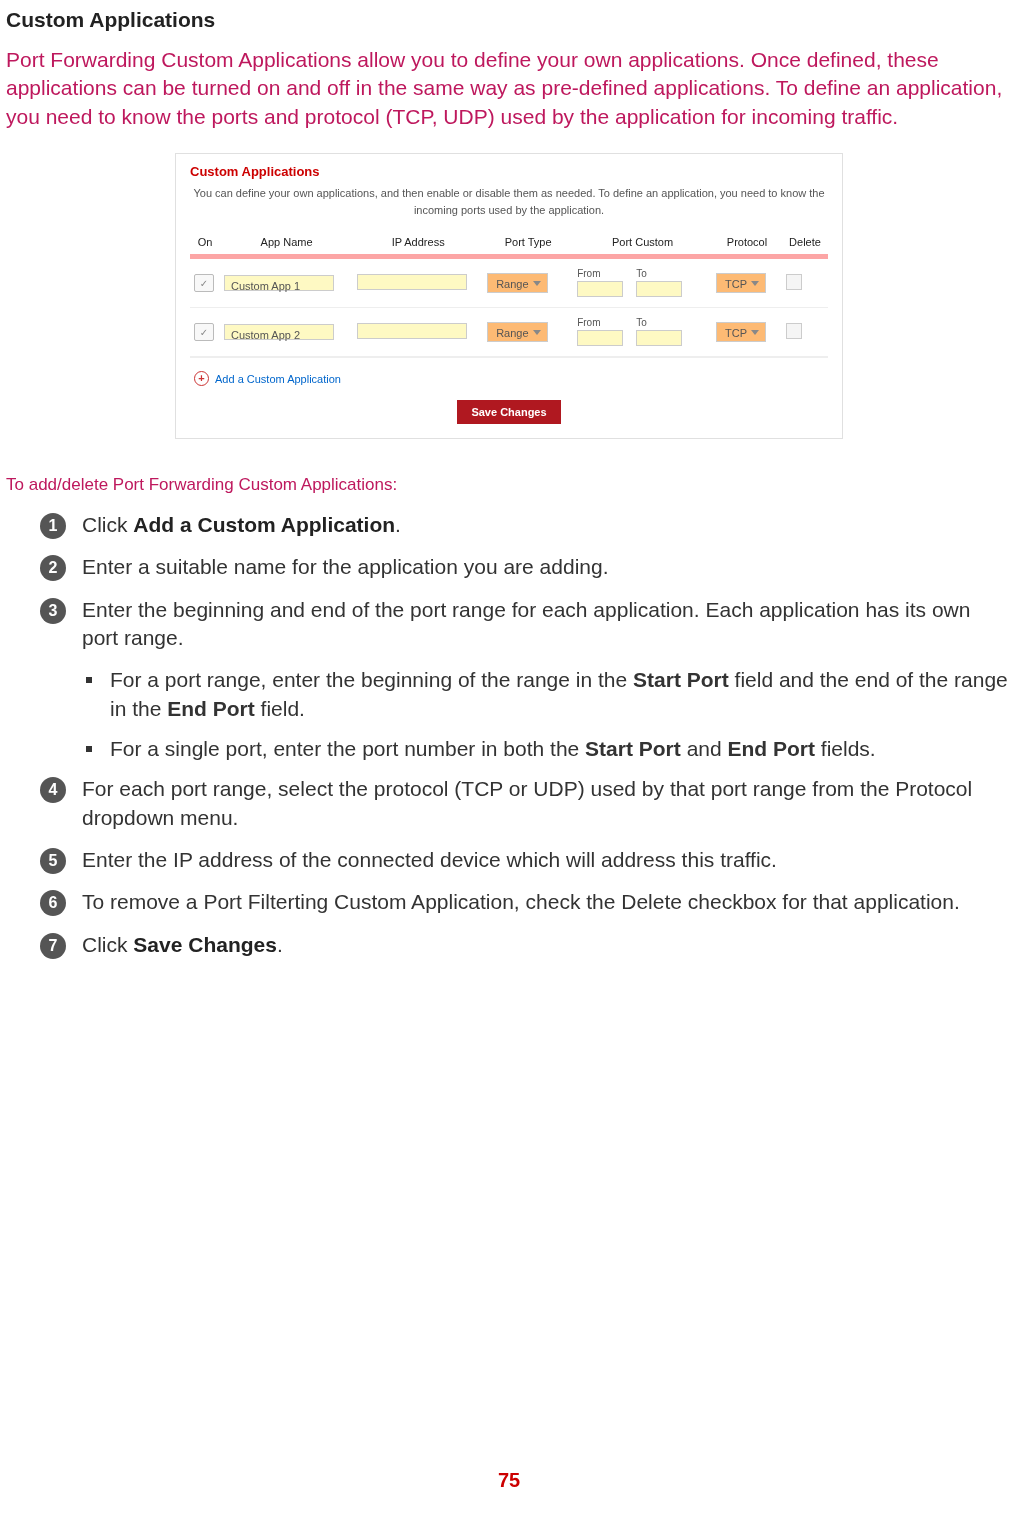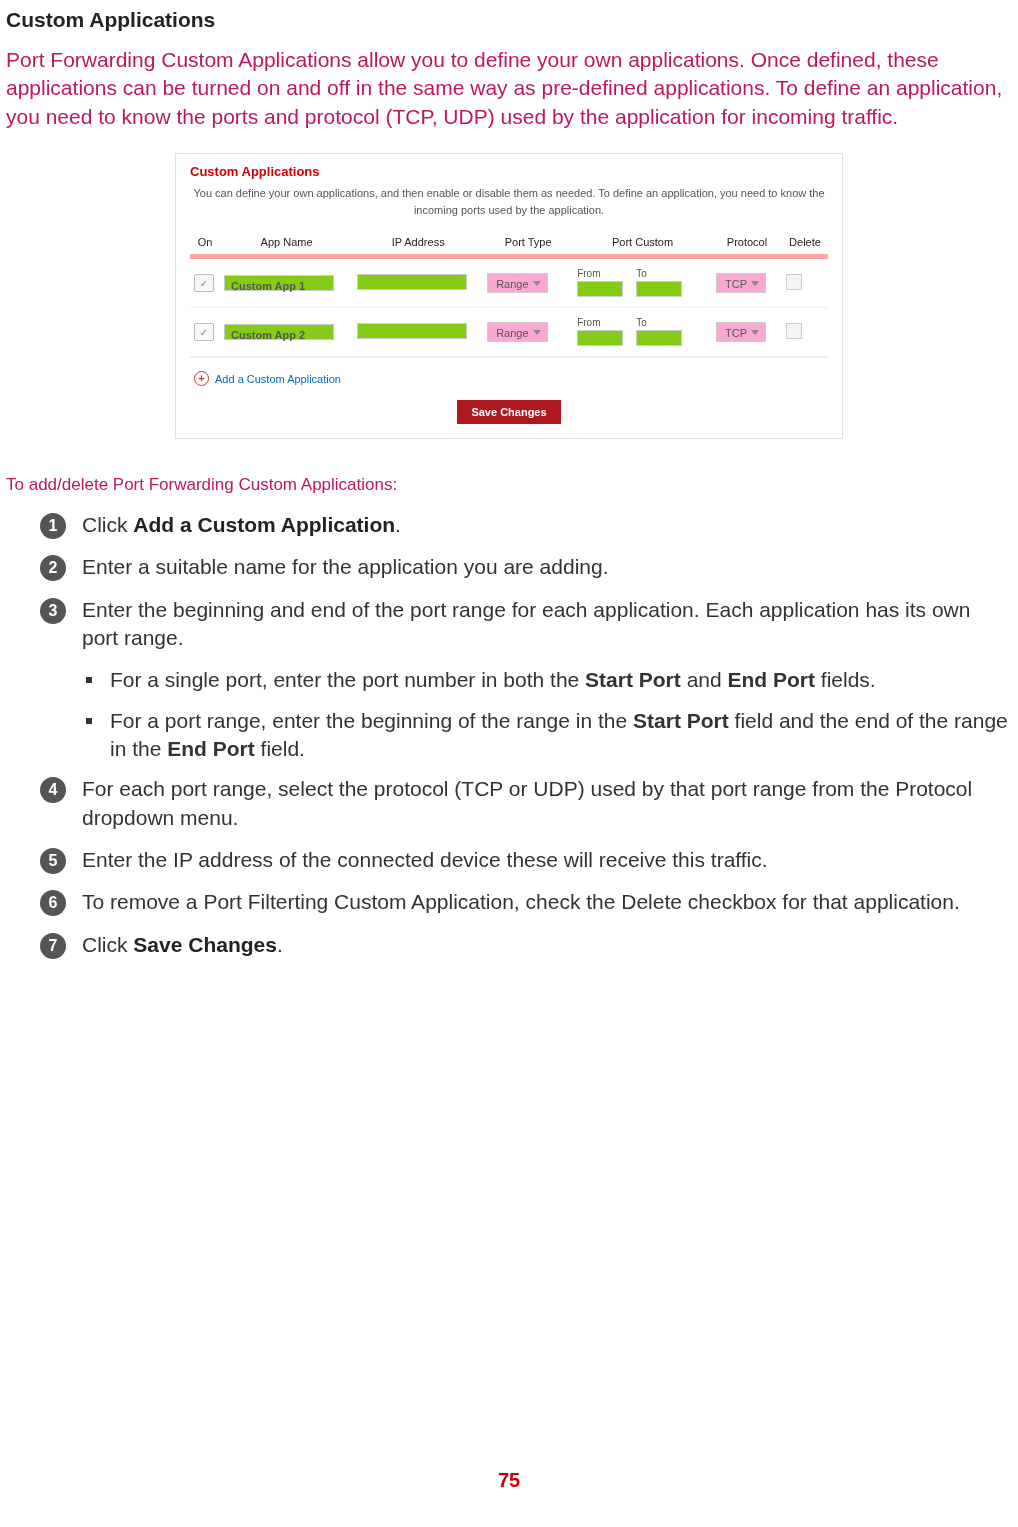--- a/index.html
+++ b/index.html
@@ -78,36 +78,35 @@
     border-radius: 2px;
     display: inline-flex;
     align-items: center;
     justify-content: center;
     background: #f8f8f8;
     color: #888;
     font-size: 10px;
   }
   .in {
     border: 1px solid #ccc;
-    background: #84cc16;
+    background: #fef9c3;
     height: 16px;
     line-height: 20px;
     padding: 0 6px;
     font-size: 11px;
     color: #555;
     box-sizing: border-box;
     display: inline-block;
-    font-weight: bold;
   }
   .in-app   { width: 110px; }
   .in-ip    { width: 110px; }
   .in-port  { width: 46px; }
   .sel {
     border: 1px solid #ccc;
-    background: #f9a8d4;
+    background: #fdba74;
     height: 20px;
     line-height: 20px;
     padding: 0 18px 0 8px;
     font-size: 11px;
     color: #555;
     display: inline-block;
     position: relative;
     box-sizing: border-box;
   }
   .sel::after {
@@ -346,39 +345,39 @@
   <li>
     <span class="step-num">3</span>
     <span class="step-body">Enter the beginning and end of the port range for each application. Each application has its own port range.</span>
   </li>
 </ol>
 
 <ul class="bullets">
   <li>
     <span class="bullet-dot"></span>
     <span class="bullet-body">
+      <span>For a port range, enter the beginning of the range in the </span><b>Start Port</b><span> field and the end of the range in the </span><b>End Port</b><span> field.</span>
+    </span>
+  </li>
+  <li>
+    <span class="bullet-dot"></span>
+    <span class="bullet-body">
       <span>For a single port, enter the port number in both the </span><b>Start Port</b><span> and </span><b>End Port</b><span> fields.</span>
     </span>
   </li>
-  <li>
-    <span class="bullet-dot"></span>
-    <span class="bullet-body">
-      <span>For a port range, enter the beginning of the range in the </span><b>Start Port</b><span> field and the end of the range in the </span><b>End Port</b><span> field.</span>
-    </span>
-  </li>
 </ul>
 
 <ol class="steps">
   <li>
     <span class="step-num">4</span>
     <span class="step-body">For each port range, select the protocol (TCP or UDP) used by that port range from the Protocol dropdown menu.</span>
   </li>
   <li>
     <span class="step-num">5</span>
-    <span class="step-body">Enter the IP address of the connected device these will receive this traffic.</span>
+    <span class="step-body">Enter the IP address of the connected device which will address this traffic.</span>
   </li>
   <li>
     <span class="step-num">6</span>
     <span class="step-body">To remove a Port Filterting Custom Application, check the Delete checkbox for that application.</span>
   </li>
   <li>
     <span class="step-num">7</span>
     <span class="step-body">
       <span>Click </span><b>Save Changes</b><span>.</span>
     </span>

